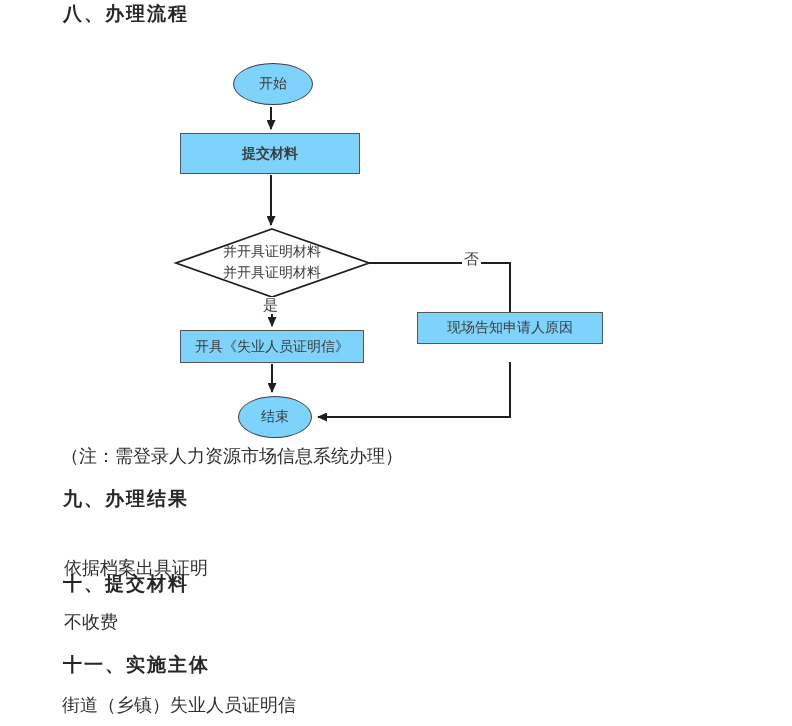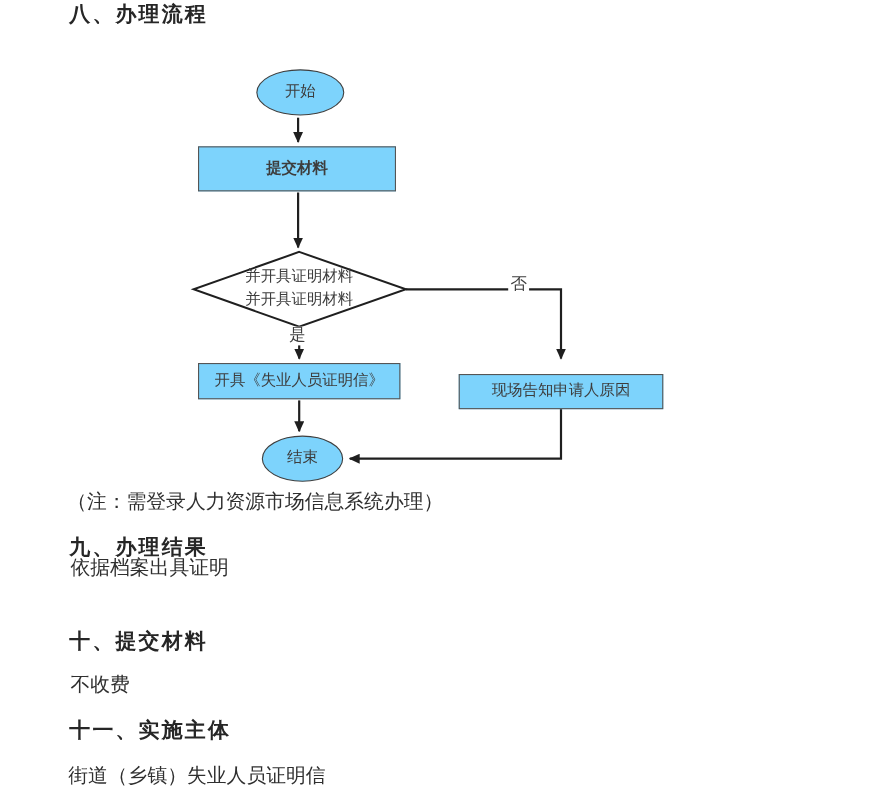--- a/index.html
+++ b/index.html
@@ -118,32 +118,32 @@
   </div>
 
   <span class="branch-label" style="left:261px; top:297px;">是</span>
 
   <span class="branch-label" style="left:462px; top:251px;">否</span>
 
   <div class="flow-node process" style="left:180px; top:330px; width:184px; height:33px;">
     <span>开具《失业人员证明信》</span>
   </div>
 
-  <div class="flow-node process" style="left:417px; top:340px; width:186px; height:32px;justify-content:center;">
+  <div class="flow-node process" style="left:417px; top:312px; width:186px; height:32px;justify-content:center;">
     <span>现场告知申请人原因</span>
   </div>
 
   <div class="flow-node terminator" style="left:238px; top:396px; width:74px; height:42px;">
     <span>结束</span>
   </div>
 
   <div class="body-text" style="left:61px; top:445px;">（注：需登录人力资源市场信息系统办理）</div>
 
   <div class="heading" style="left:63px; top:488px;">九、办理结果</div>
-  <div class="body-text" style="left:64px; top:505px;">依据档案出具证明</div>
+  <div class="body-text" style="left:64px; top:557px;">依据档案出具证明</div>
 
   <div class="heading" style="left:63px; top:573px;">十、提交材料</div>
   <div class="body-text" style="left:64px; top:611px;">不收费</div>
 
   <div class="heading" style="left:63px; top:654px;">十一、实施主体</div>
   <div class="body-text" style="left:62px; top:694px;">街道（乡镇）失业人员证明信</div>
 
 </div>
 
 </body></html>

